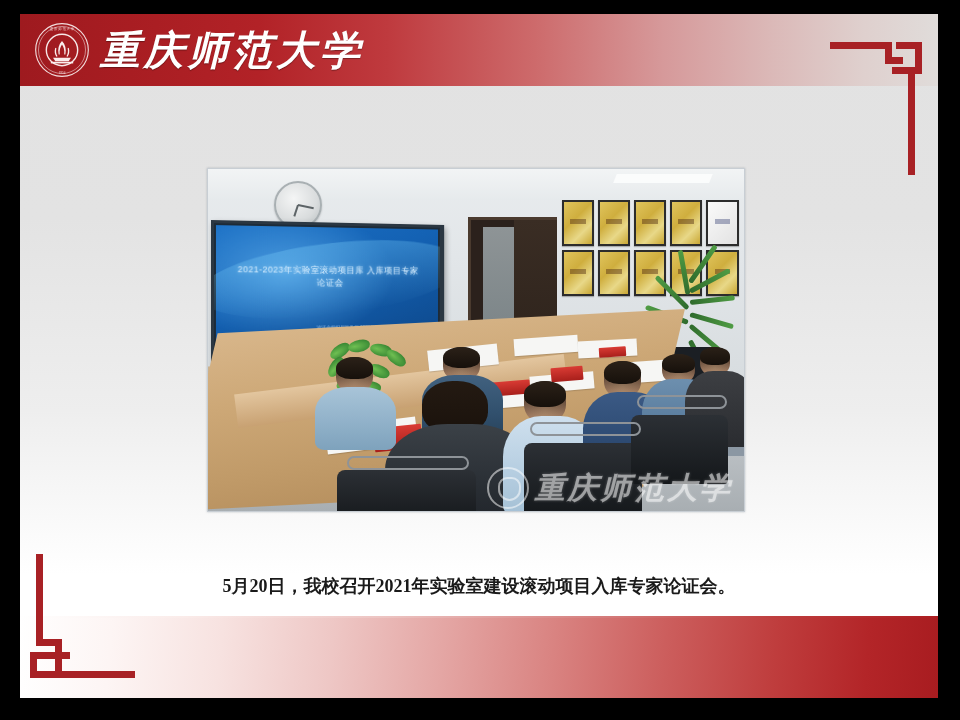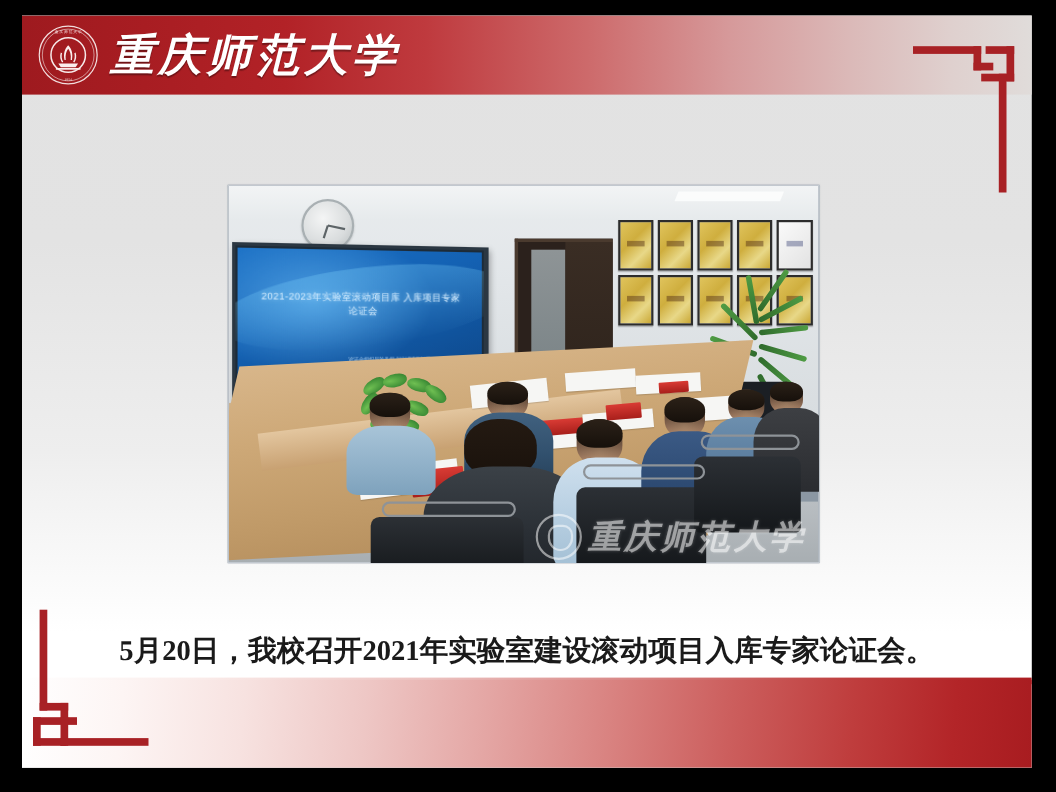--- a/index.html
+++ b/index.html
@@ -133,21 +133,21 @@
   }
 
   
   .caption {
     position: absolute;
     left: 0;
     top: 560px;
     width: 918px;
     text-align: center;
     font-family: "Liberation Serif", "DejaVu Serif", serif;
-    font-size: 26px;
+    font-size: 18px;
     font-weight: 700;
     color: #1a1a1a;
     letter-spacing: 0px;
   }
 
   
   .photo-frame {
     position: absolute;
     left: 187px;
     top: 154px;

